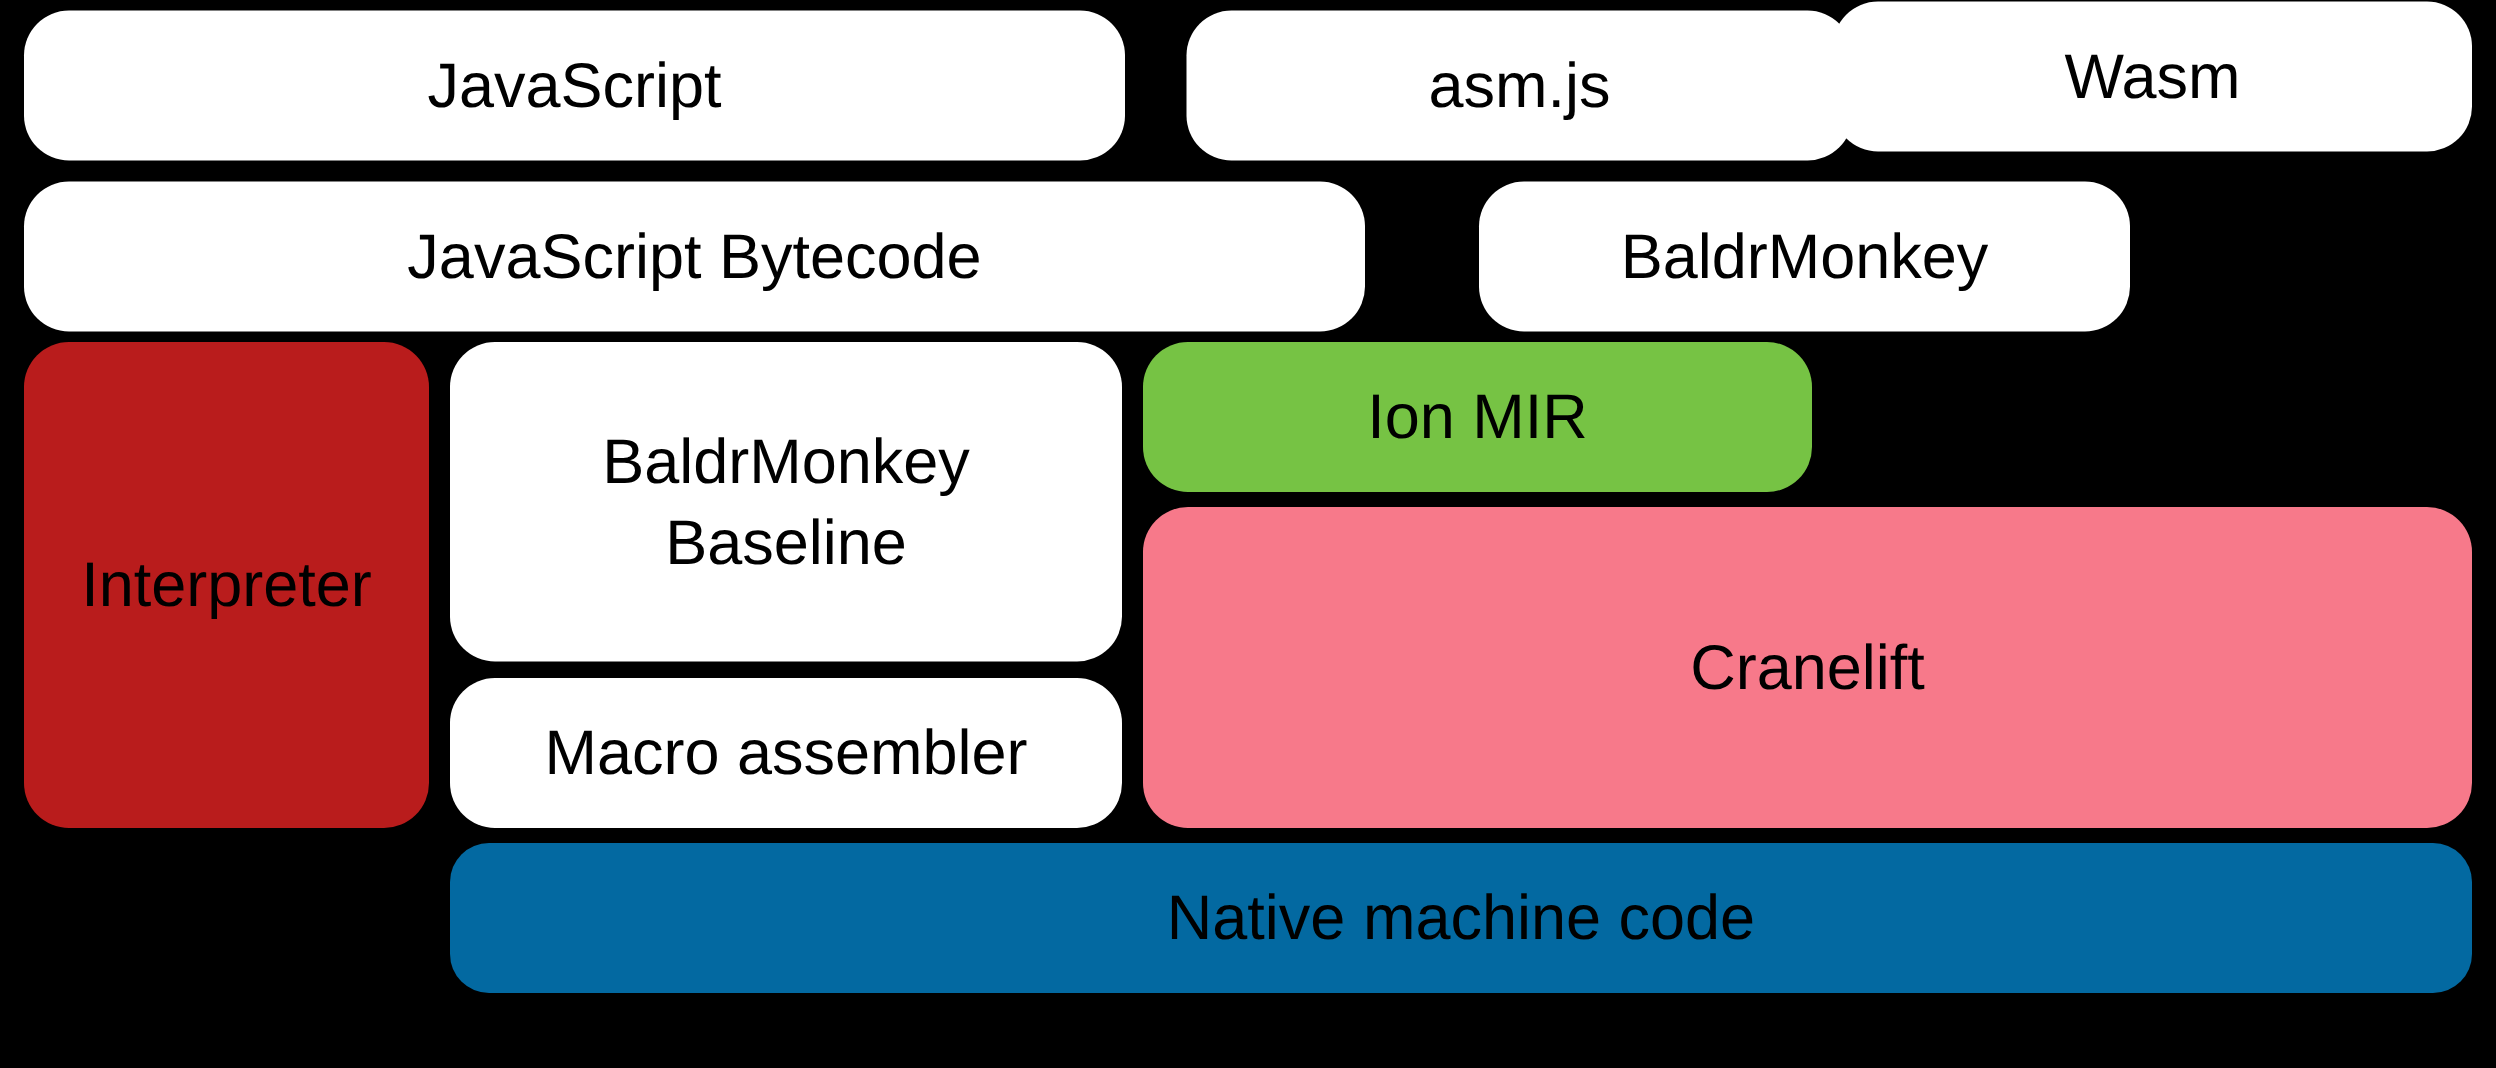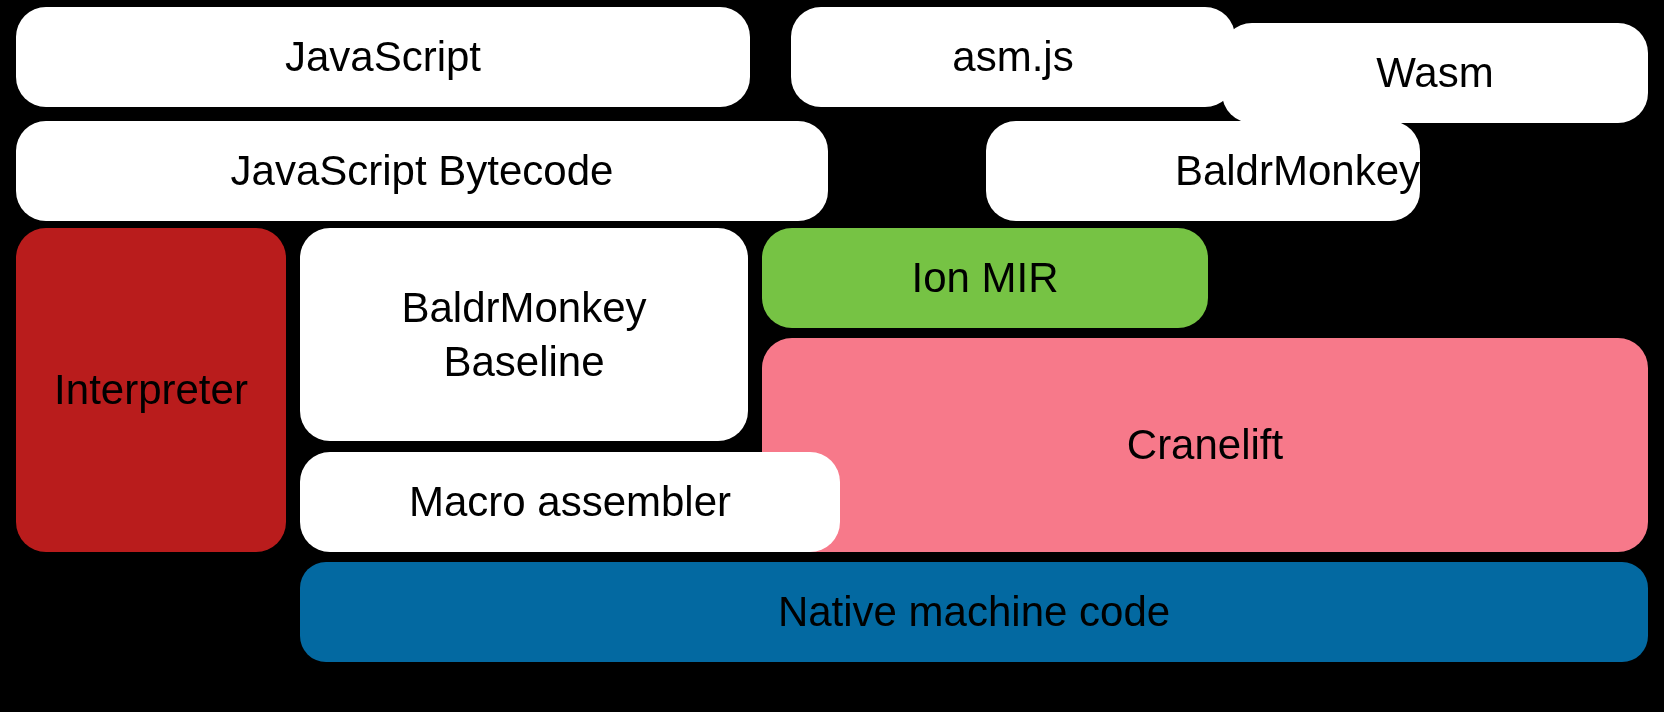--- a/index.html
+++ b/index.html
@@ -25,31 +25,31 @@
   .label {
     color: #000;
     font-size: 42px;
     line-height: 1.28;
     text-align: center;
     white-space: nowrap;
   }
   
   .b-javascript { left: 16px;   top: 7px;   width: 734px;  height: 100px; }
   .b-asmjs      { left: 764px;  top: 7px;   width: 444px;  height: 100px; }
-  .b-wasm       { left: 1222px; top: 23px;   width: 426px;  height: 100px; }
+  .b-wasm       { left: 1222px; top: 1px;   width: 426px;  height: 100px; }
   
-  .b-bytecode   { left: 16px;   top: 121px; width: 812px;  height: 100px; }
-  .b-baldr      { left: 986px;  top: 121px; width: 434px;  height: 100px; justify-content: flex-end; }
+  .b-bytecode   { left: 16px;   top: 121px; width: 894px;  height: 100px; }
+  .b-baldr      { left: 986px;  top: 121px; width: 434px;  height: 100px; }
   
   .b-interp     { left: 16px;   top: 228px; width: 270px;  height: 324px; }
   .b-baseline   { left: 300px;  top: 228px; width: 448px;  height: 213px; }
   .b-baseline .label { white-space: normal; max-width: 250px; }
   .b-ionmir     { left: 762px;  top: 228px; width: 446px;  height: 100px; }
   .b-cranelift  { left: 762px;  top: 338px; width: 886px;  height: 214px; }
-  .b-macro      { left: 300px;  top: 452px; width: 540px;  height: 100px; }
+  .b-macro      { left: 300px;  top: 452px; width: 448px;  height: 100px; }
   
   .b-native     { left: 300px;  top: 562px; width: 1348px; height: 100px; }
 </style>
 </head>
 <body style="background-color: rgb(0, 0, 0);">
 
 <div class="canvas">
 
   <div class="box b-javascript" style="background-color: rgb(255, 255, 255);">
     <span class="label">JavaScript</span>

